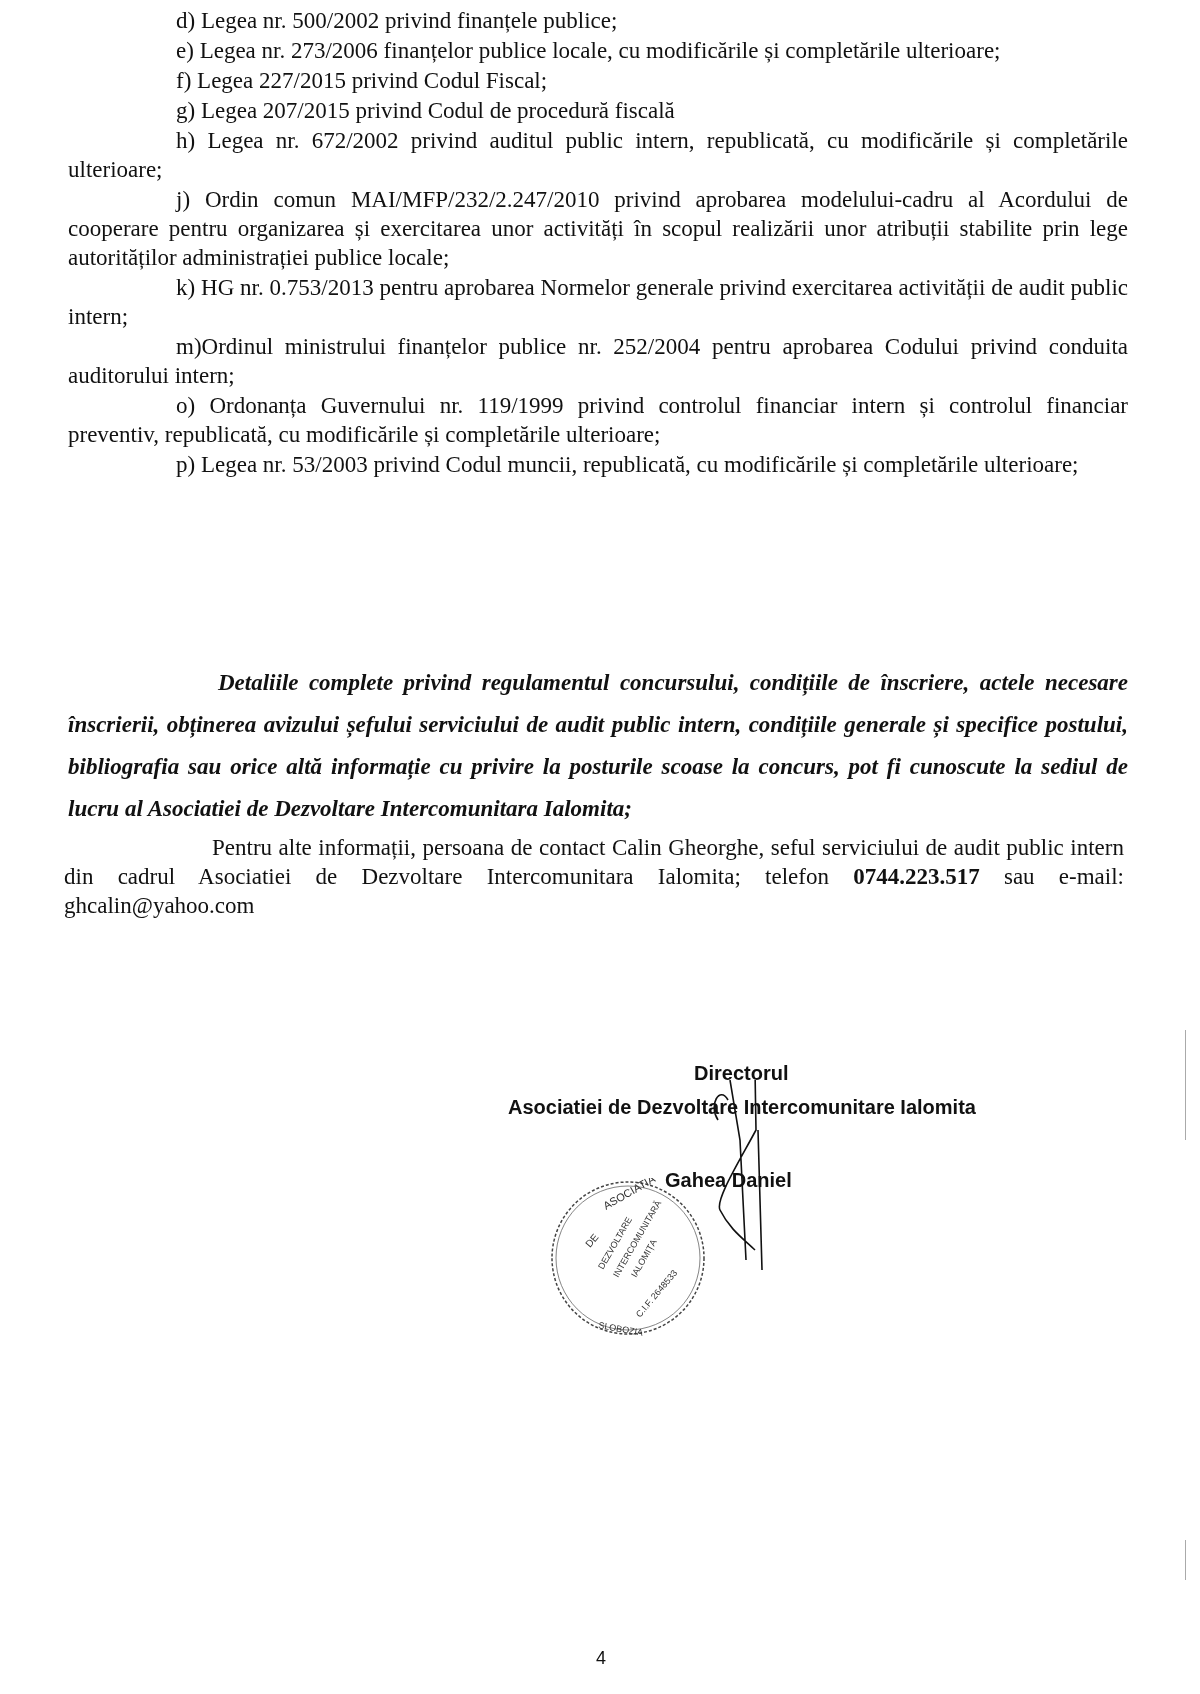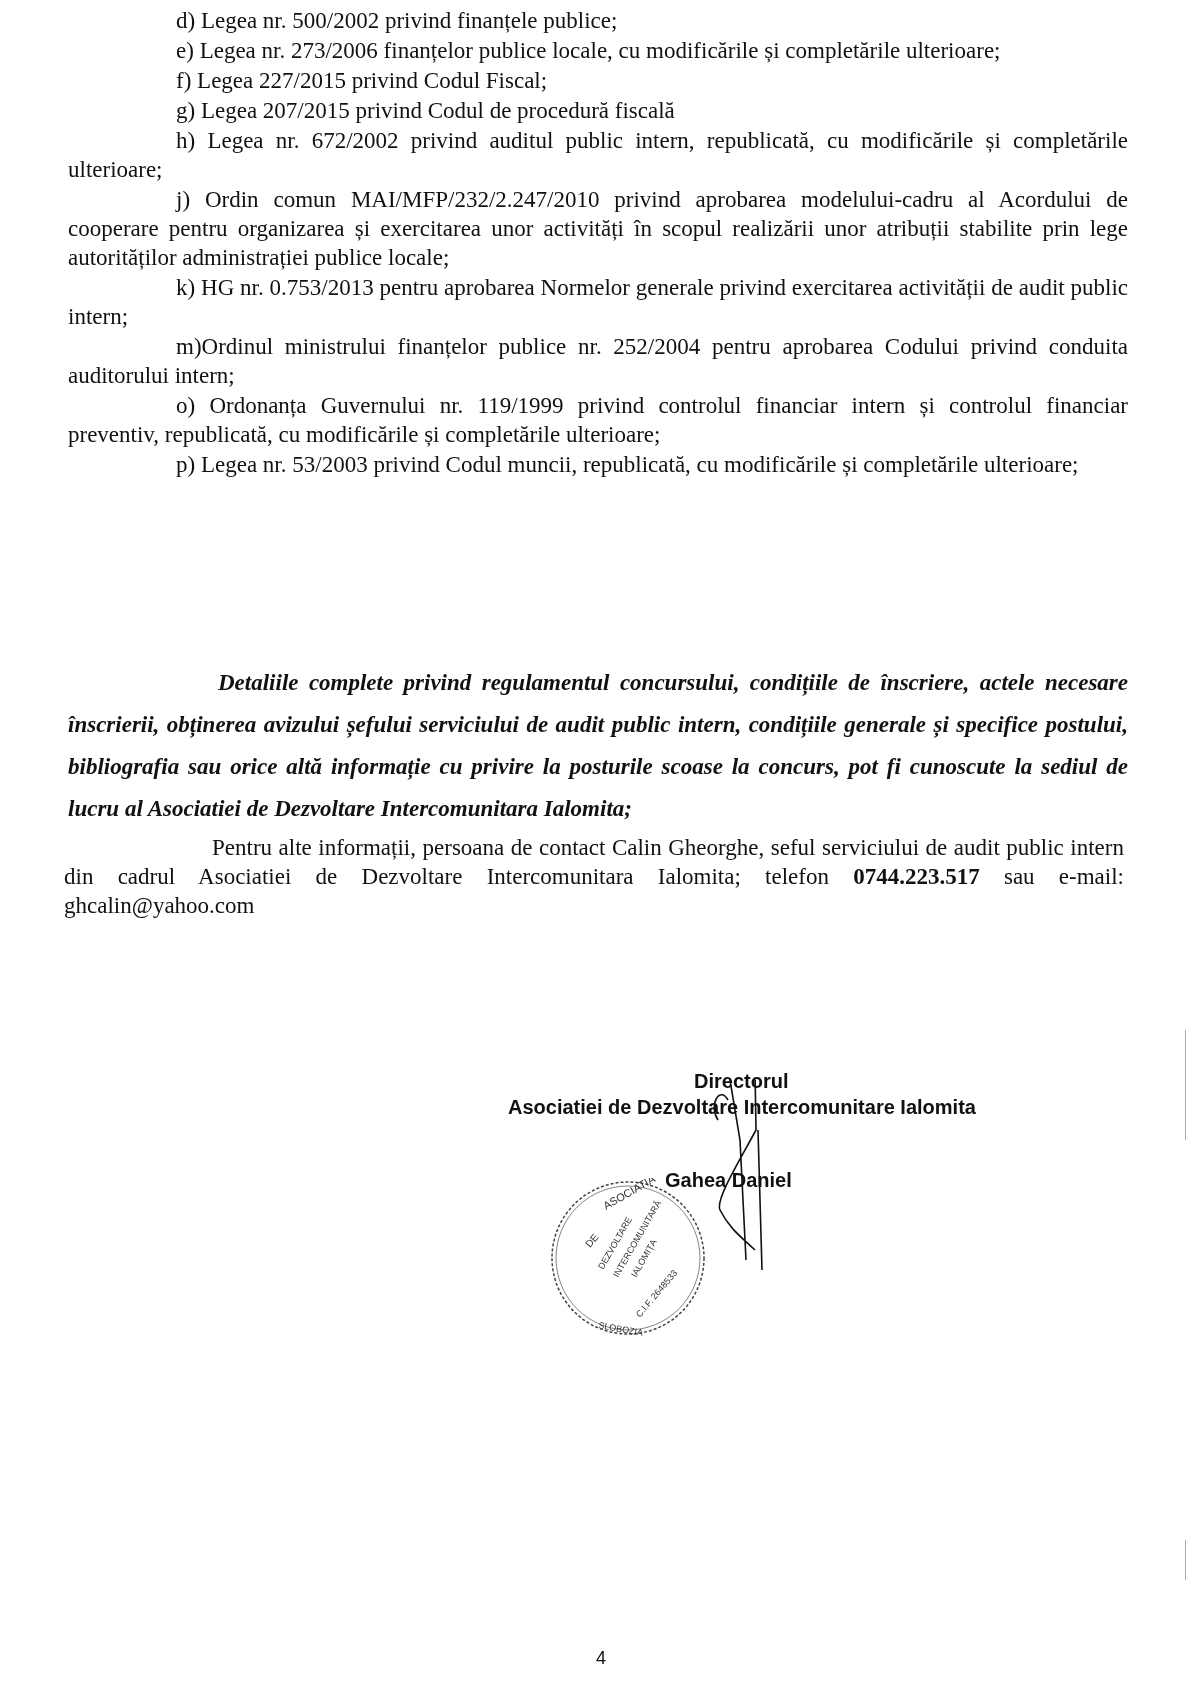--- a/index.html
+++ b/index.html
@@ -4,21 +4,21 @@
 <style>
   html, body { margin: 0; padding: 0; background: #ffffff; }
   body { width: 1200px; height: 1694px; position: relative; overflow: hidden; color: #111; }
   .page { position: absolute; left: 0; top: 0; width: 1200px; height: 1694px; }
   .serif { font-family: "Liberation Serif", "DejaVu Serif", serif; font-size: 23px; line-height: 29px; }
   .list { position: absolute; left: 68px; top: 6px; width: 1060px; }
   .item { text-align: justify; text-indent: 108px; margin: 0 0 1px 0; }
   .details { position: absolute; left: 68px; top: 639px; width: 1060px; font-weight: bold; font-style: italic; text-align: justify; text-indent: 150px; line-height: 42px; }
   .contact { position: absolute; left: 64px; top: 810px; width: 1060px; text-align: justify; text-indent: 148px; }
   .sig { position: absolute; left: 500px; top: 1055px; width: 600px; font-family: "Liberation Sans", "DejaVu Sans", sans-serif; font-weight: bold; font-size: 20px; line-height: 36px; color: #111; }
-  .sig .title { position: absolute; left: 194px; top: 8px; }
+  .sig .title { position: absolute; left: 194px; top: 0; }
   .sig .org { position: absolute; left: 8px; top: 34px; white-space: nowrap; }
   .sig .name { position: absolute; left: 165px; top: 70px; margin-top: 37px; }
   .stamp { position: absolute; left: 548px; top: 1178px; width: 160px; height: 160px; }
   .signature { position: absolute; left: 700px; top: 1080px; width: 120px; height: 200px; }
   .page-number { position: absolute; left: 596px; top: 1648px; font-family: "Liberation Sans", "DejaVu Sans", sans-serif; font-size: 18px; }
   .edge-mark { position: absolute; right: 14px; width: 1px; background: #aaa; }
 </style>
 </head>
 <body>
 

